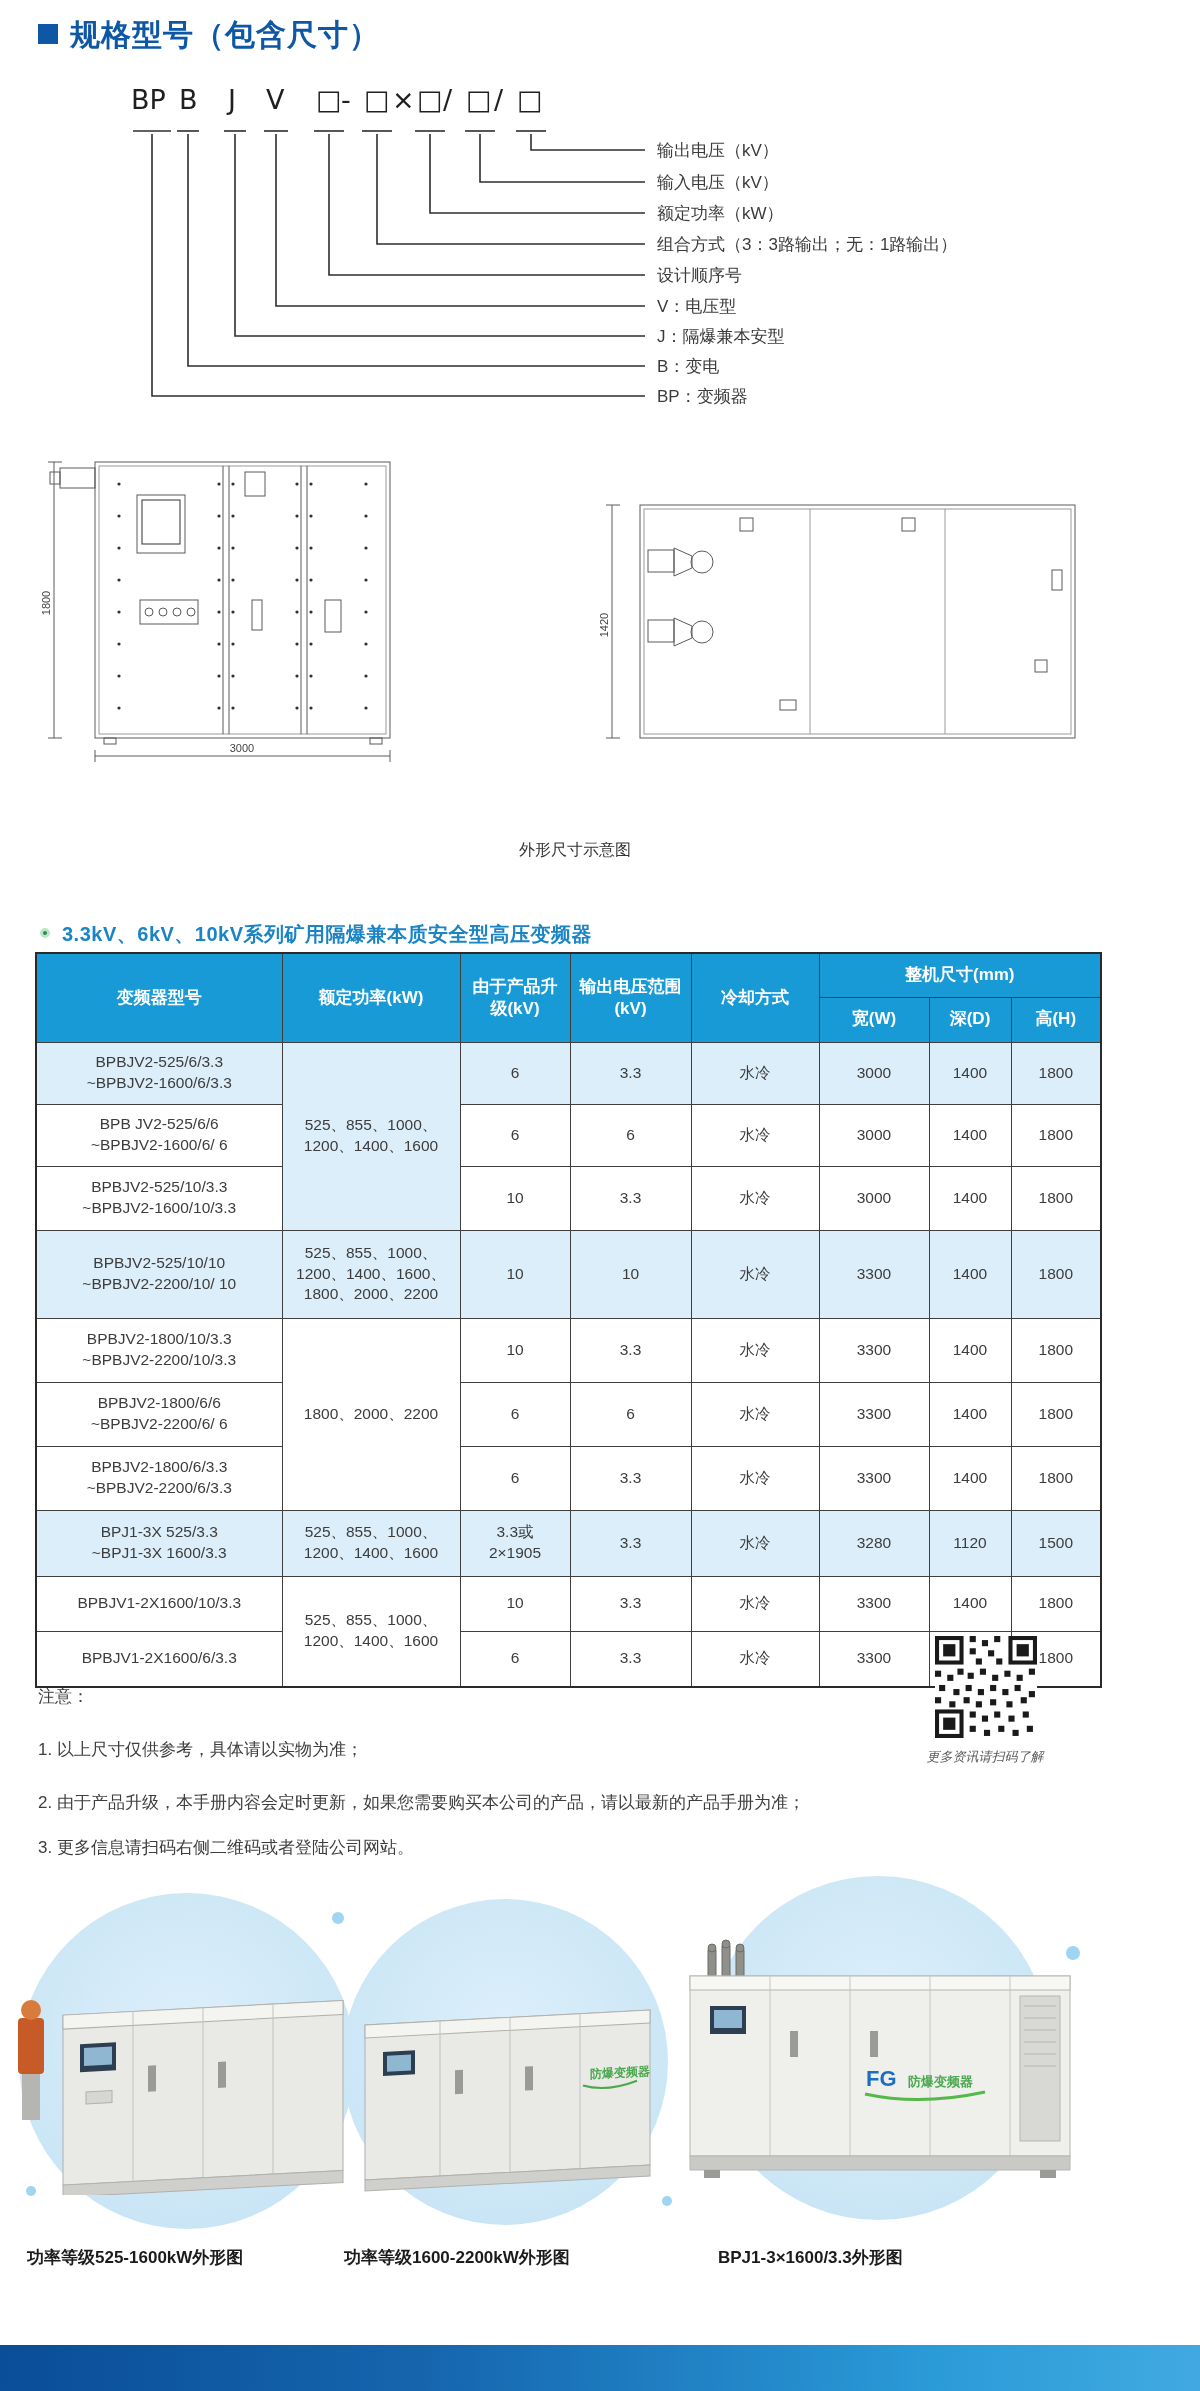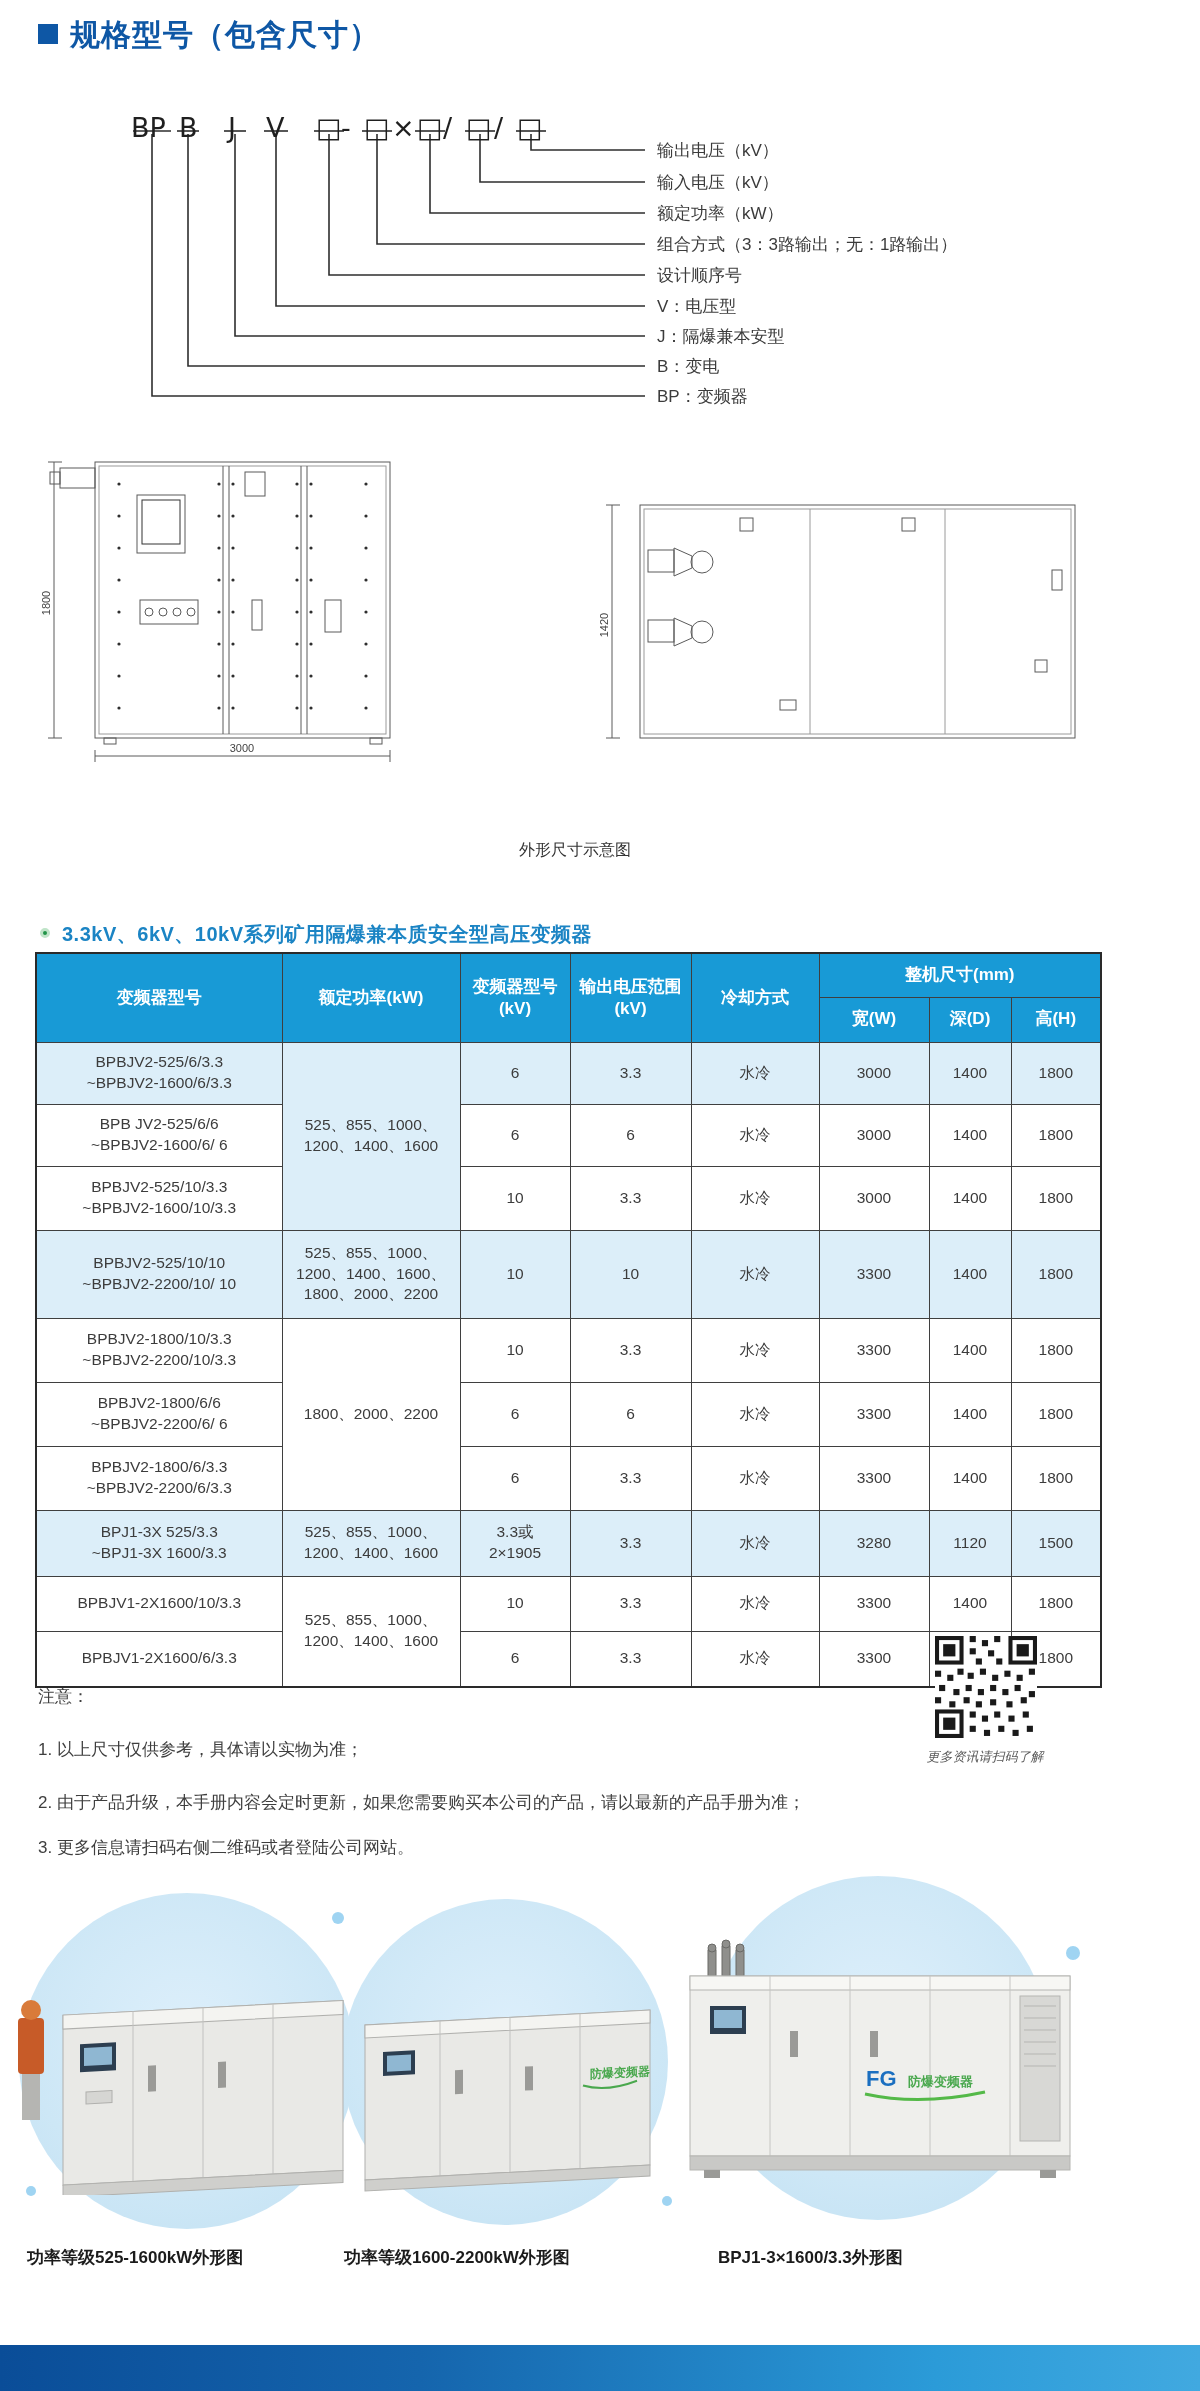--- a/index.html
+++ b/index.html
@@ -8,21 +8,21 @@
     width:1200px; height:2391px; position:relative; overflow:hidden;
     font-family:"Liberation Sans","DejaVu Sans",sans-serif;
   }
   .abs { position:absolute; }
 
   
   .hdr-square { left:38px; top:24px; width:20px; height:20px; background:#0e57a5; }
   .page-title { left:70px; top:15px; font-size:30px; font-weight:bold; color:#0e57a5; letter-spacing:1px; }
 
   
-  .code-part { position:absolute; top:112px; font-size:27px; color:#1f1f1f; font-family:"DejaVu Sans","Liberation Sans",sans-serif;text-align:center; }
+  .code-part { position:absolute; top:84px; font-size:27px; color:#1f1f1f; font-family:"DejaVu Sans","Liberation Sans",sans-serif;text-align:center; }
   .c0{left:131px}.c1{left:179px}.c2{left:228px}.c3{left:266px}.c4{left:316px}.c5{left:341px}
   .c6{left:364px}.c7{left:392px}.c8{left:417px}.c9{left:443px}.c10{left:466px}.c11{left:494px}.c12{left:517px}
   .code-label { position:absolute; left:657px; transform:translateY(-50%); font-size:17px; color:#3b3b3b; white-space:nowrap; }
   .l0{top:150px}.l1{top:182px}.l2{top:213px}.l3{top:244px}.l4{top:275px}.l5{top:306px}.l6{top:336px}.l7{top:366px}.l8{top:396px}
 
   
   .drawing-caption { left:425px; top:840px; width:300px; text-align:center; font-size:16px; color:#333; }
 
   
   .tbl-title-dot { left:40px; top:928px; width:10px; height:10px; border-radius:50%; background:#1f9347; border:3px solid #bfe4c8; }
@@ -248,21 +248,21 @@
       <col style="width:121px">
     <col style="width:128px">
       <col style="width:110px">
       <col style="width:82px">
       <col style="width:90px">
   </colgroup>
   <thead>
     <tr>
       <th rowspan="2">变频器型号</th>
       <th rowspan="2">额定功率(kW)</th>
-      <th rowspan="2">变频器型号(kV)</th>
+      <th rowspan="2">由于产品升级(kV)</th>
       <th rowspan="2">输出电压范围(kV)</th>
       <th rowspan="2">冷却方式</th>
       <th colspan="3">整机尺寸(mm)</th>
     </tr>
     <tr>
       <th>宽(W)</th>
       <th>深(D)</th>
       <th>高(H)</th>
     </tr>
   </thead>

